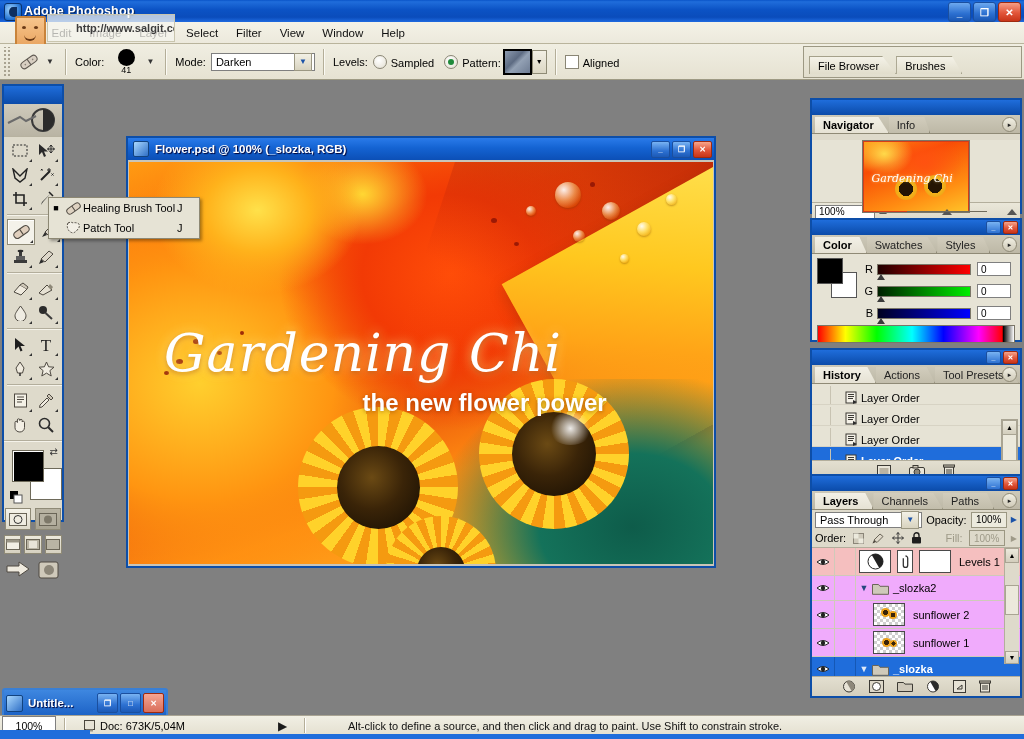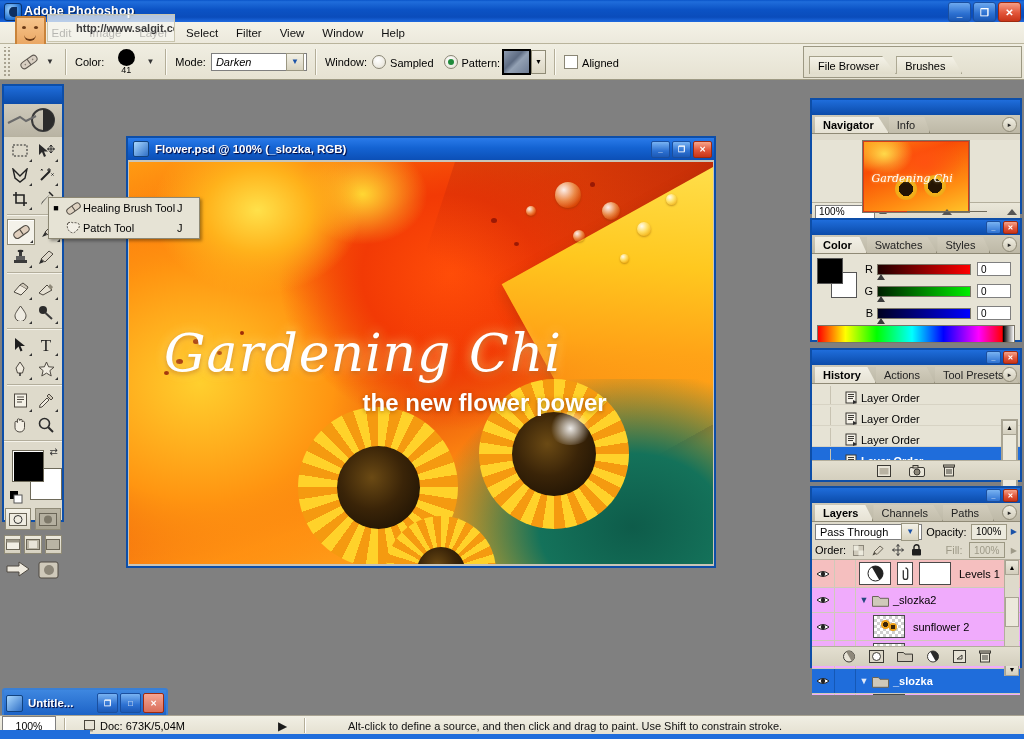--- a/index.html
+++ b/index.html
@@ -209,21 +209,21 @@
   .hbox{width:18px;height:18px;border-right:1px solid #c8c3b2;}
   .hcursor{width:10px;text-align:center;font-size:8px;}
   .hicon{width:20px;display:flex;align-items:center;justify-content:center;}
   .hscroll{position:absolute;right:2px;top:35px;width:15px;height:80px;background:#dedacb;border:1px solid #a9a493;}
   .scrbtn{height:13px;display:flex;align-items:center;justify-content:center;font-size:7px;
      background:linear-gradient(to bottom,#ece9dc,#d3cebd);border:1px solid #a9a493;}
   .hfoot{position:absolute;left:0;bottom:0;width:100%;height:19px;display:flex;align-items:center;justify-content:center;gap:18px;
      background:linear-gradient(to bottom,#e3dfd0,#d4cfbe);border-top:1px solid #b3ae9c;}
 
   
-  #layers{left:810px;top:486px;width:212px;height:182px;}
+  #layers{left:810px;top:474px;width:212px;height:224px;}
   .lrow1{height:19px;display:flex;align-items:center;padding:0 3px;gap:4px;}
   .lcombo{width:112px;height:16px;}
   .opa{font-size:11px;}
   .opaval{width:36px;height:14px;background:#eceadd;border:1px solid #9b9782;font-size:10px;display:flex;align-items:center;justify-content:center;}
   .lockrow{height:18px;display:flex;align-items:center;padding:0 3px;gap:6px;font-size:11px;border-bottom:1px solid #b3ae9c;}
   .lockicn{width:14px;height:14px;display:flex;align-items:center;justify-content:center;font-size:10px;color:#333;}
   .llist{position:relative;background:#f0abfc;}
   .lrow{height:27px;display:flex;align-items:center;border-bottom:1px solid #cfcab9;font-size:11px;position:relative;}
   .lrow.sel{background:#1f6ddb;color:#fff;font-weight:bold;}
   .lrow.hl{background:#f5bfbf;}
@@ -307,26 +307,26 @@
     </div>
     <div class="sep"></div>
     <div class="lbl">Color:</div>
     <div class="brushcell">
       <div class="brushdot"></div>
       <div class="brushnum">41</div>
     </div>
     <div class="arrowbtn">▼</div>
     <div class="sep"></div>
     <div class="lbl">Mode:</div>
-    <div class="combo" style="width:96px;font-style:italic;">
+    <div class="combo" style="width:104px;">
       <span class="v">Darken</span>
       <span class="dd">▼</span>
     </div>
     <div class="sep"></div>
-    <div class="lbl">Window:</div>
+    <div class="lbl">Levels:</div>
     <label style="margin-right:10px;font-size:11px;">
       <span class="radio"></span><span>Sampled</span>
     </label>
     <label style="font-size:11px;">
       <span class="radio on"></span><span>Pattern:</span>
     </label>
     <div class="patwrap">
       <div class="patswatch"></div>
       <div class="patdd">▼</div>
     </div>

